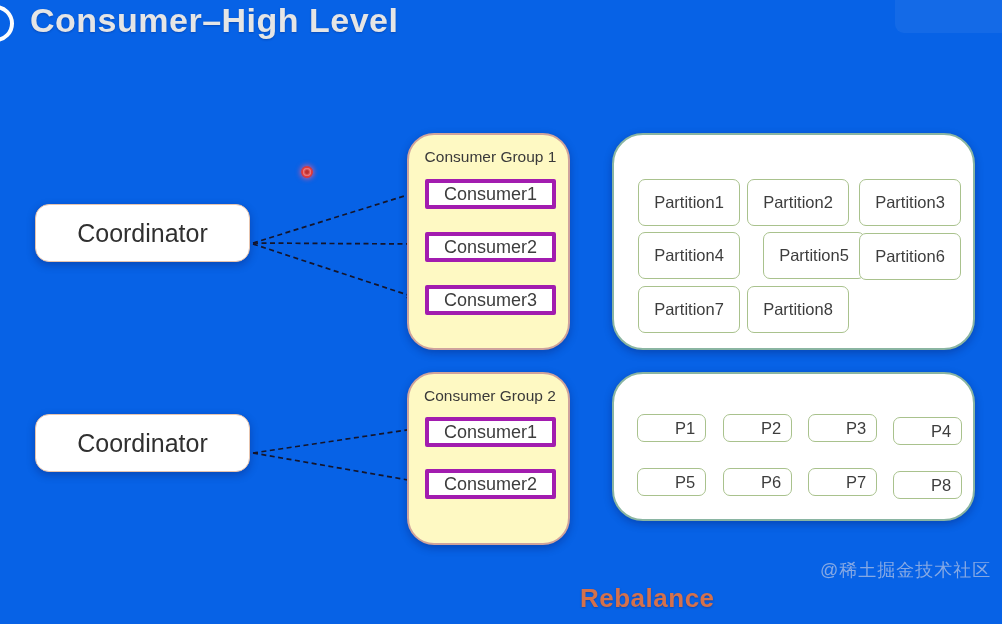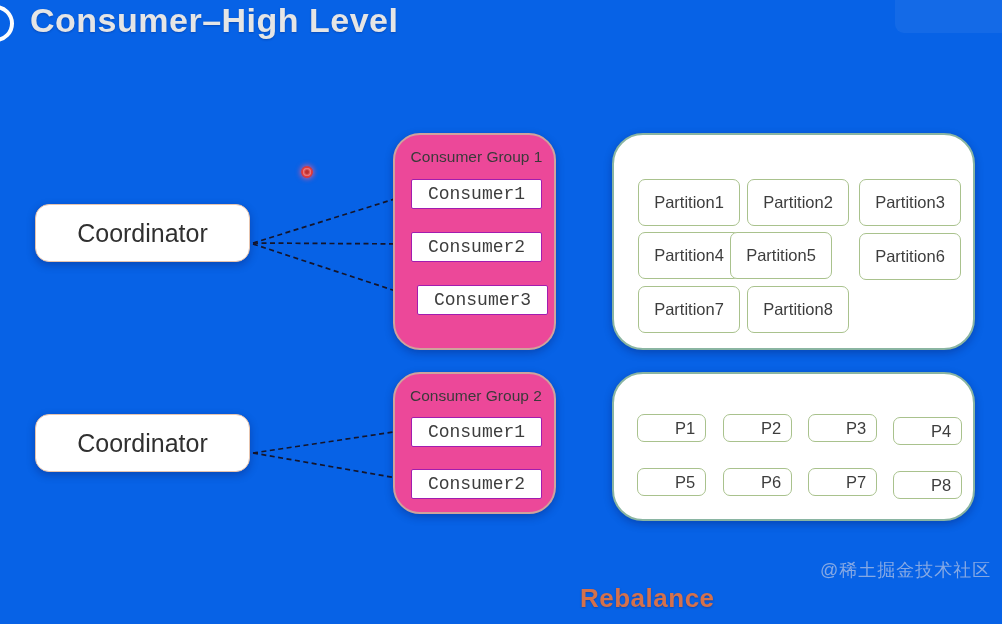--- a/index.html
+++ b/index.html
@@ -27,61 +27,61 @@
   .coordinator {
     position: absolute; left: 35px; width: 215px; height: 58px;
     background: #ffffff; border: 1px solid #e6c4ae; border-radius: 14px;
     display: flex; align-items: center; justify-content: center;
     box-shadow: 0 3px 9px rgba(10,10,70,0.30);
     color: #303030; font-size: 25px;
   }
   .coordinator.c1 { top: 204px; }
   .coordinator.c2 { top: 414px; }
   .group-box {
-    position: absolute; left: 393px; width: 163px;
-    background: #ec4899; border: 2px solid #cfa39c; border-radius: 27px;
+    position: absolute; left: 407px; width: 163px;
+    background: #fef9c3; border: 2px solid #cfa39c; border-radius: 27px;
     box-shadow: 0 3px 9px rgba(10,10,70,0.30);
   }
   .group-box.g1 { top: 133px; height: 217px; }
-  .group-box.g2 { top: 372px; height: 142px; }
+  .group-box.g2 { top: 372px; height: 173px; }
   .group-title {
     position: absolute; top: 13px; left: 15px; width: 133px;
     color: #3a3a3a; font-size: 15.5px; line-height: 17px;
   }
   .group-box.g1 .group-title { text-align: center; width: 133px; }
   .consumer-chip {
     position: absolute; left: 16px; width: 131px; height: 30px;
-    background: #ffffff; border: 1px solid #a21caf; border-radius: 2px;
+    background: #ffffff; border: 4px solid #a21caf; border-radius: 2px;
     display: flex; align-items: center; justify-content: center;
-    color: #3d3d3d; font-size: 18px; font-family: Liberation Mono, monospace;
+    color: #3d3d3d; font-size: 18px;
   }
   .g1 .consumer-chip.i0 { top: 44px; }
   .g1 .consumer-chip.i1 { top: 97px; }
-  .g1 .consumer-chip.i2 { top: 150px; margin-left: 6px; }
+  .g1 .consumer-chip.i2 { top: 150px; }
   .g2 .consumer-chip.i0 { top: 43px; }
   .g2 .consumer-chip.i1 { top: 95px; }
   .part-box {
     position: absolute; left: 612px; width: 363px;
     background: #ffffff; border: 2px solid #8ab5a2; border-radius: 31px;
     box-shadow: 0 3px 9px rgba(10,10,70,0.30);
   }
   .part-box.p1 { top: 133px; height: 217px; }
   .part-box.p2 { top: 372px; height: 149px; }
   .part-chip {
     position: absolute; background: #ffffff;
     border: 1.5px solid #a9c28d; border-radius: 7px;
     display: flex; align-items: center; justify-content: center;
     color: #3d3d3d; font-size: 16.5px;
   }
   .p1 .part-chip { width: 102px; height: 47px; }
   .p1 .part-chip.i0 { left: 24px;  top: 44px; }
   .p1 .part-chip.i1 { left: 133px; top: 44px; }
   .p1 .part-chip.i2 { left: 245px; top: 44px; }
   .p1 .part-chip.i3 { left: 24px;  top: 97px; }
-  .p1 .part-chip.i4 { left: 116px; top: 97px; }
+  .p1 .part-chip.i4 { left: 149px; top: 97px; }
   .p1 .part-chip.i5 { left: 245px; top: 98px; }
   .p1 .part-chip.i6 { left: 24px;  top: 151px; }
   .p1 .part-chip.i7 { left: 133px; top: 151px; }
   .p2 .part-chip { width: 69px; height: 28px; padding-left: 27px; }
   .p2 .part-chip.i0 { left: 23px;  top: 40px; }
   .p2 .part-chip.i1 { left: 109px; top: 40px; }
   .p2 .part-chip.i2 { left: 194px; top: 40px; }
   .p2 .part-chip.i3 { left: 279px; top: 43px; }
   .p2 .part-chip.i4 { left: 23px;  top: 94px; }
   .p2 .part-chip.i5 { left: 109px; top: 94px; }

